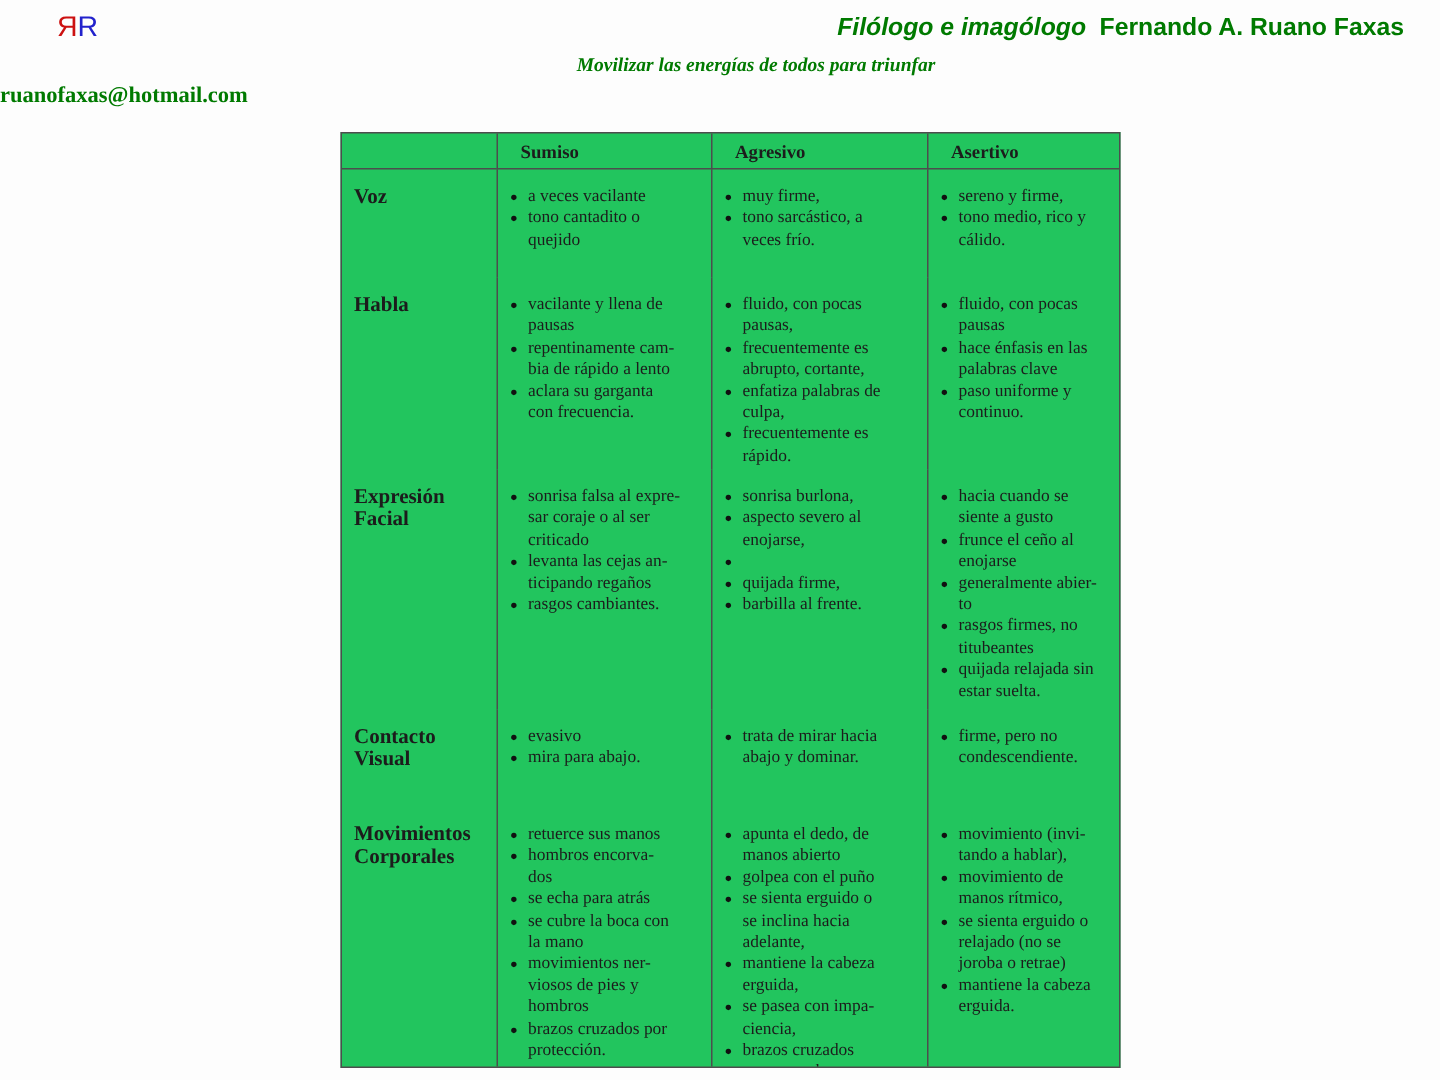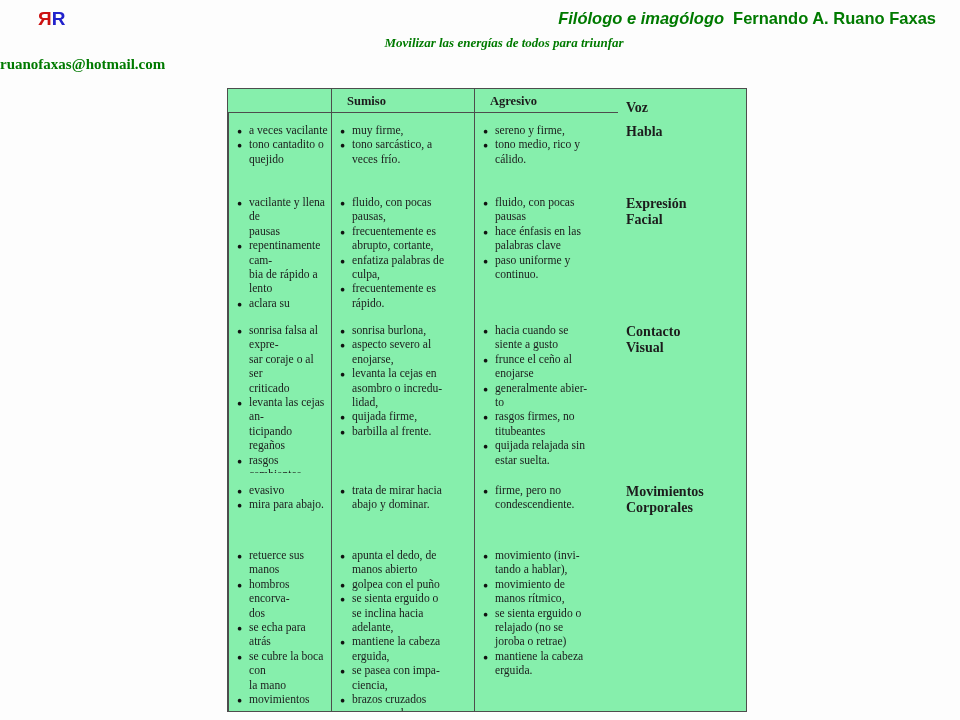--- a/index.html
+++ b/index.html
@@ -6,36 +6,36 @@
     --green:#007A00; --logo-red:#CC1111; --logo-blue:#2222CC;
     --table-text:#1C1C1C; --border:#4D4D4D; --bg:#FDFDFD;
   }
   html,body{margin:0;padding:0;}
   body{width:960px;height:720px;background:var(--bg);overflow:hidden;
        font-family:"Liberation Serif","DejaVu Serif",serif;}
   .page{position:relative;width:960px;height:720px;}
 
   
   .brand-line{position:absolute;left:38px;top:8px;display:flex;align-items:baseline;gap:7px;}
-  .logo{font-family:"Liberation Sans","DejaVu Sans",sans-serif;font-weight:bold;font-size:19px;letter-spacing:0;}
+  .logo{font-family:"Liberation Sans","DejaVu Sans",sans-serif;font-weight:normal;font-size:19px;letter-spacing:0;}
   .logo-ya{color:var(--logo-red);}
   .logo-r{color:var(--logo-blue);}
   .brand-text{font-family:"DejaVu Serif","Liberation Serif",serif;font-style:italic;font-weight:bold;
               font-size:15px;color:var(--green);}
   .title-right{position:absolute;right:24px;top:9px;font-family:"Liberation Sans","DejaVu Sans",sans-serif;
                font-weight:bold;font-size:16.5px;color:var(--green);white-space:nowrap;}
   .title-italic{font-style:italic;margin-right:9px;}
   .slogan{position:absolute;left:0;top:35px;width:100%;text-align:center;color:var(--green);
           font-style:italic;font-weight:bold;font-size:13px;margin-left:24px;}
   .email{position:absolute;left:0;top:56px;width:100%;text-align:left;color:var(--green);
          font-weight:bold;font-size:15px;}
 
   
   .cmp-table{position:absolute;left:227px;top:88px;width:520px;height:624px;box-sizing:border-box;
-             border:1px solid var(--border);background:#86efac;color:var(--table-text);
+             border:1px solid var(--border);background:#22c55e;color:var(--table-text);
              display:grid;grid-template-columns:103px 143px 144px 1fr;
              grid-template-rows:24px 72px 128px 160px 65px 1fr;}
   .th{border-bottom:1px solid var(--border);border-left:1px solid var(--border);
       font-weight:bold;font-size:12.5px;padding:5px 2px 0 15px;box-sizing:border-box;}
   .th.c0{border-left:none;}
   .cell{border-left:1px solid var(--border);padding:11px 3px 0 8px;box-sizing:border-box;
         font-size:11.6px;line-height:14.4px;overflow:hidden;}
   .cell.c0{border-left:none;}
   .row-label{font-weight:bold;font-size:14px;line-height:15px;white-space:pre-line;}
   .bullet-item{display:flex;align-items:flex-start;}
@@ -56,20 +56,21 @@
   </div>
 
   <div class="slogan">Movilizar las energías de todos para triunfar</div>
   <div class="email">ruanofaxas@hotmail.com</div>
 
   <div class="cmp-table">
 
     <div class="th c0"></div>
     <div class="th">Sumiso</div>
     <div class="th">Agresivo</div>
+    <div class="th">Asertivo</div>
 
     <div class="cell c0"><span class="row-label">Voz</span></div>
     <div class="cell">
         <div class="bullet-item">
           <span class="bullet">●</span>
           <span class="bullet-text">a veces vacilante</span>
         </div>
         <div class="bullet-item">
           <span class="bullet">●</span>
           <span class="bullet-text">tono cantadito o
@@ -181,23 +182,20 @@
           <span class="bullet">●</span>
           <span class="bullet-text">sonrisa burlona,</span>
         </div>
         <div class="bullet-item">
           <span class="bullet">●</span>
           <span class="bullet-text">aspecto severo al
 enojarse,</span>
         </div>
         <div class="bullet-item">
           <span class="bullet">●</span>
-          <span class="bullet-text">levanta la cejas en
-asombro o incredu-
-lidad,</span>
         </div>
         <div class="bullet-item">
           <span class="bullet">●</span>
           <span class="bullet-text">quijada firme,</span>
         </div>
         <div class="bullet-item">
           <span class="bullet">●</span>
           <span class="bullet-text">barbilla al frente.</span>
         </div>
       </div>

